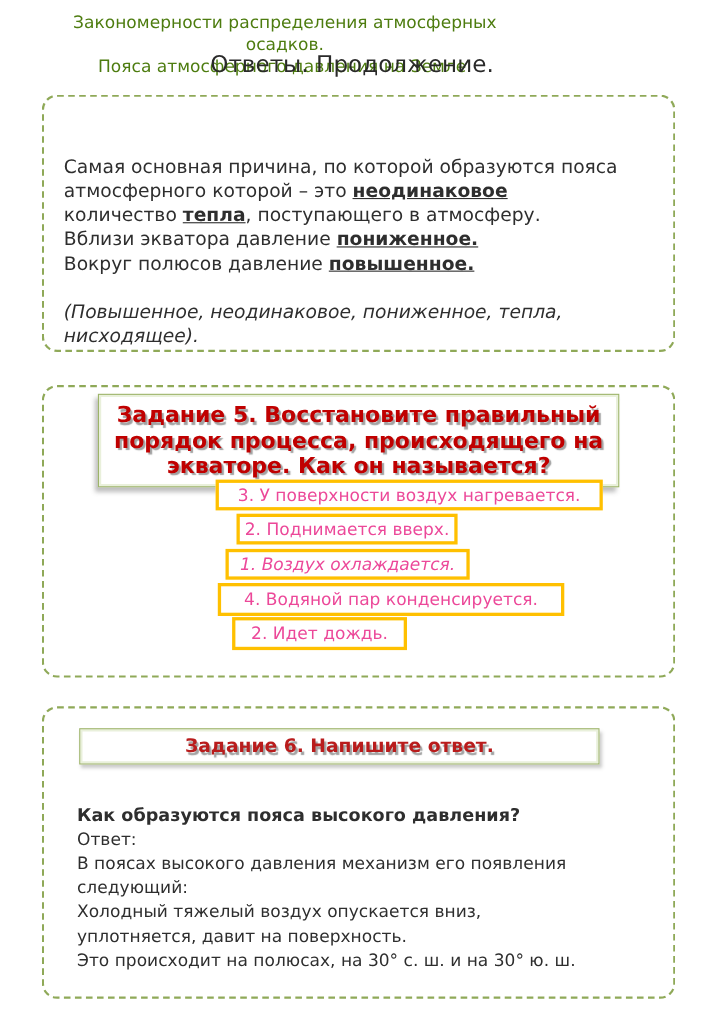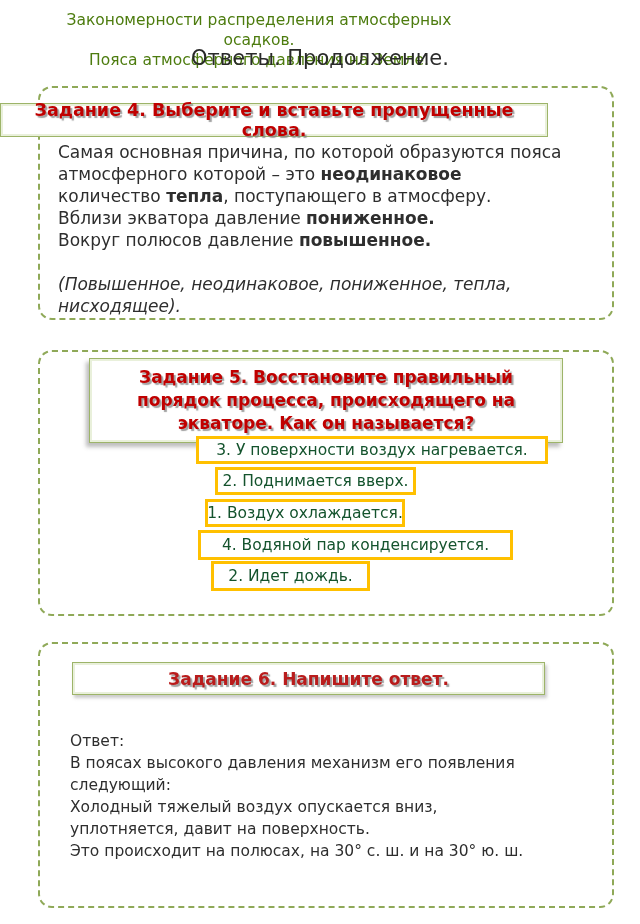--- a/index.html
+++ b/index.html
@@ -48,52 +48,52 @@
     color:#c00000;
     text-shadow:2px 2px 1px rgba(130,130,130,0.75);
   }
   .t4{
     left:0;top:103px;width:548px;height:34px;
     font-size:17.5px;
     box-shadow:inset 0 0 0 2px #e9f0db;
   }
   .t5{
     left:89px;top:358px;width:474px;height:85px;
-    font-size:17px;line-height:23px;
+    font-size:20px;line-height:23px;
     white-space:pre-line;
     box-shadow:inset 0 0 0 2px #e9f0db, -3px 4px 4px rgba(110,110,110,0.45);
   }
   .t6{
     left:72px;top:662px;width:473px;height:33px;
     font-size:17px;
     color:#b91c1c;
     box-shadow:inset 0 0 0 2px #e9f0db, 2px 3px 3px rgba(140,140,140,0.45);
   }
   
   .body1{
     position:absolute;left:58px;top:141px;width:520px;
     font-size:17px;line-height:22px;color:#2e2e2e;
   }
   .rline{min-height:22px;}
   .b{font-weight:bold;}
-  .u{}
+  .u{text-decoration:underline;}
   .i{font-style:italic;}
   
   .step{
     position:absolute;
     background:#fff;
     border:3px solid #ffc000;
     box-sizing:border-box;
     display:flex;align-items:center;justify-content:center;
-    font-size:15.5px;color:#14532d;
+    font-size:15.5px;color:#ec4899;
     white-space:nowrap;
   }
   .s3{left:196px;top:436px;width:352px;height:28px;}
   .s2{left:215px;top:467px;width:201px;height:28px;}
-  .s1{left:205px;top:499px;width:200px;height:28px;}
+  .s1{left:205px;top:499px;width:222px;height:28px;font-style:italic;}
   .s4{left:198px;top:530px;width:315px;height:30px;}
   .s5{left:211px;top:561px;width:159px;height:30px;}
   .ans-note{
     position:absolute;left:59px;top:476px;width:150px;
     font-size:15.5px;line-height:22px;color:#2e2e2e;
     white-space:pre-line;
   }
   
   .body3{
     position:absolute;left:70px;top:730px;width:540px;
@@ -106,23 +106,20 @@
 <body>
 
 <div class="slide">
 
   <div class="slide-title">Закономерности распределения атмосферных
 осадков.
 Пояса атмосферного давления на Земле.</div>
   <div class="overlay-title">Ответы. Продолжение.</div>
 
   <section class="dash sec1"></section>
-  <div class="task-title t4">
-    <span>Задание 4. Выберите и вставьте пропущенные слова.</span>
-  </div>
   <div class="body1">
     <div class="rline"><span>Самая основная причина, по которой образуются пояса</span></div>
     <div class="rline"><span>атмосферного которой – это </span><span class="b u">неодинаковое</span></div>
     <div class="rline"><span>количество </span><span class="b u">тепла</span><span>, поступающего в атмосферу.</span></div>
     <div class="rline"><span>Вблизи экватора давление  </span><span class="b u">пониженное.</span></div>
     <div class="rline"><span>Вокруг полюсов давление </span><span class="b u">повышенное.</span></div>
     <div class="rline"><span> </span></div>
     <div class="rline"><span class="i">(Повышенное, неодинаковое, пониженное, тепла,</span></div>
     <div class="rline"><span class="i">нисходящее).</span></div>
   </div>
@@ -137,20 +134,21 @@
   <div class="step s2">2. Поднимается вверх.</div>
   <div class="step s1">1. Воздух охлаждается.</div>
   <div class="step s4">4. Водяной пар конденсируется.</div>
   <div class="step s5">2. Идет дождь.</div>
 
   <section class="dash sec3"></section>
   <div class="task-title t6">
     <span>Задание 6. Напишите ответ.</span>
   </div>
   <div class="body3">
+    <div class="q">Как образуются пояса высокого давления?</div>
     <div class="pre">Ответ:
 В поясах высокого давления механизм его появления
 следующий:
 Холодный тяжелый воздух опускается вниз,
 уплотняется, давит на поверхность.
 Это происходит на полюсах, на 30° с. ш.  и на 30° ю. ш.</div>
   </div>
 
 </div>
 

